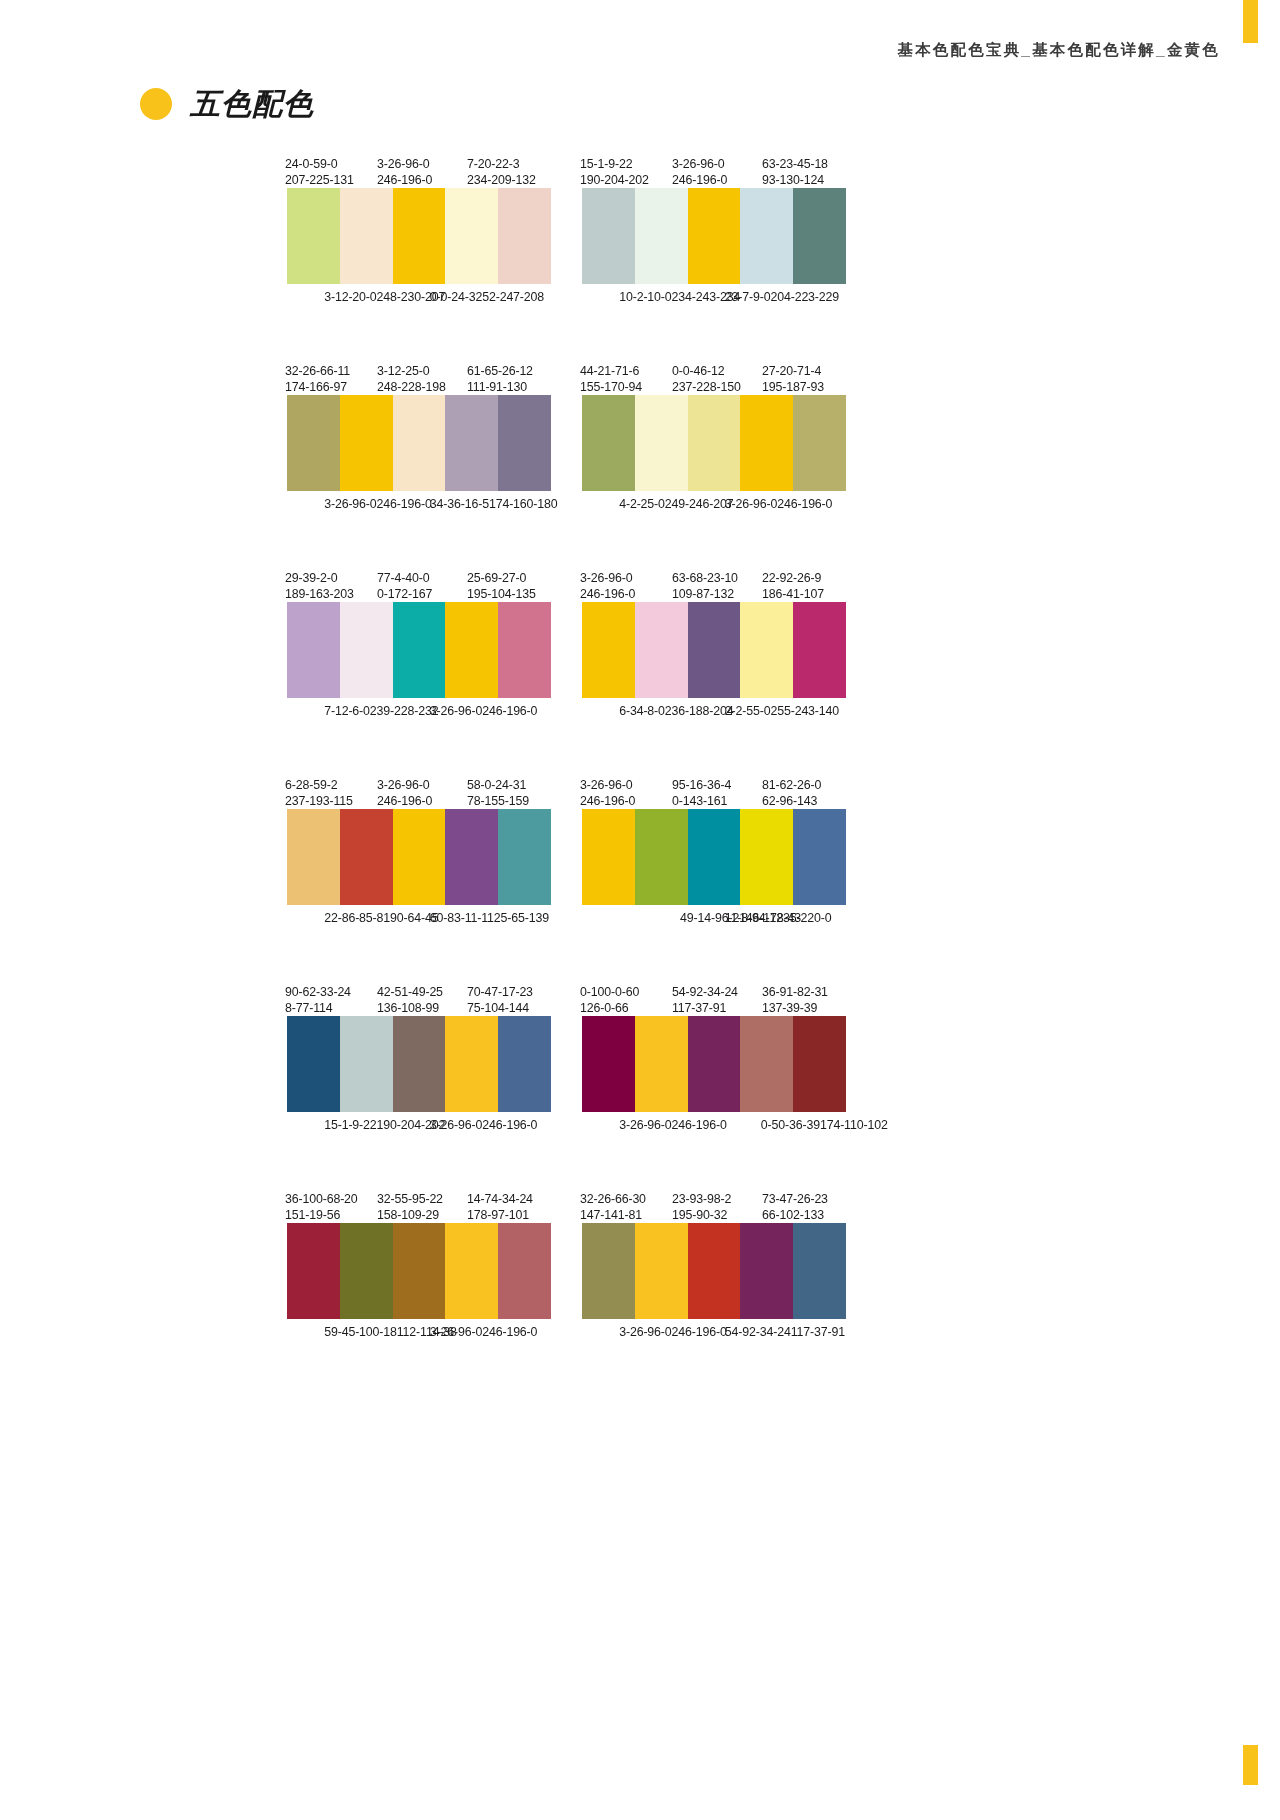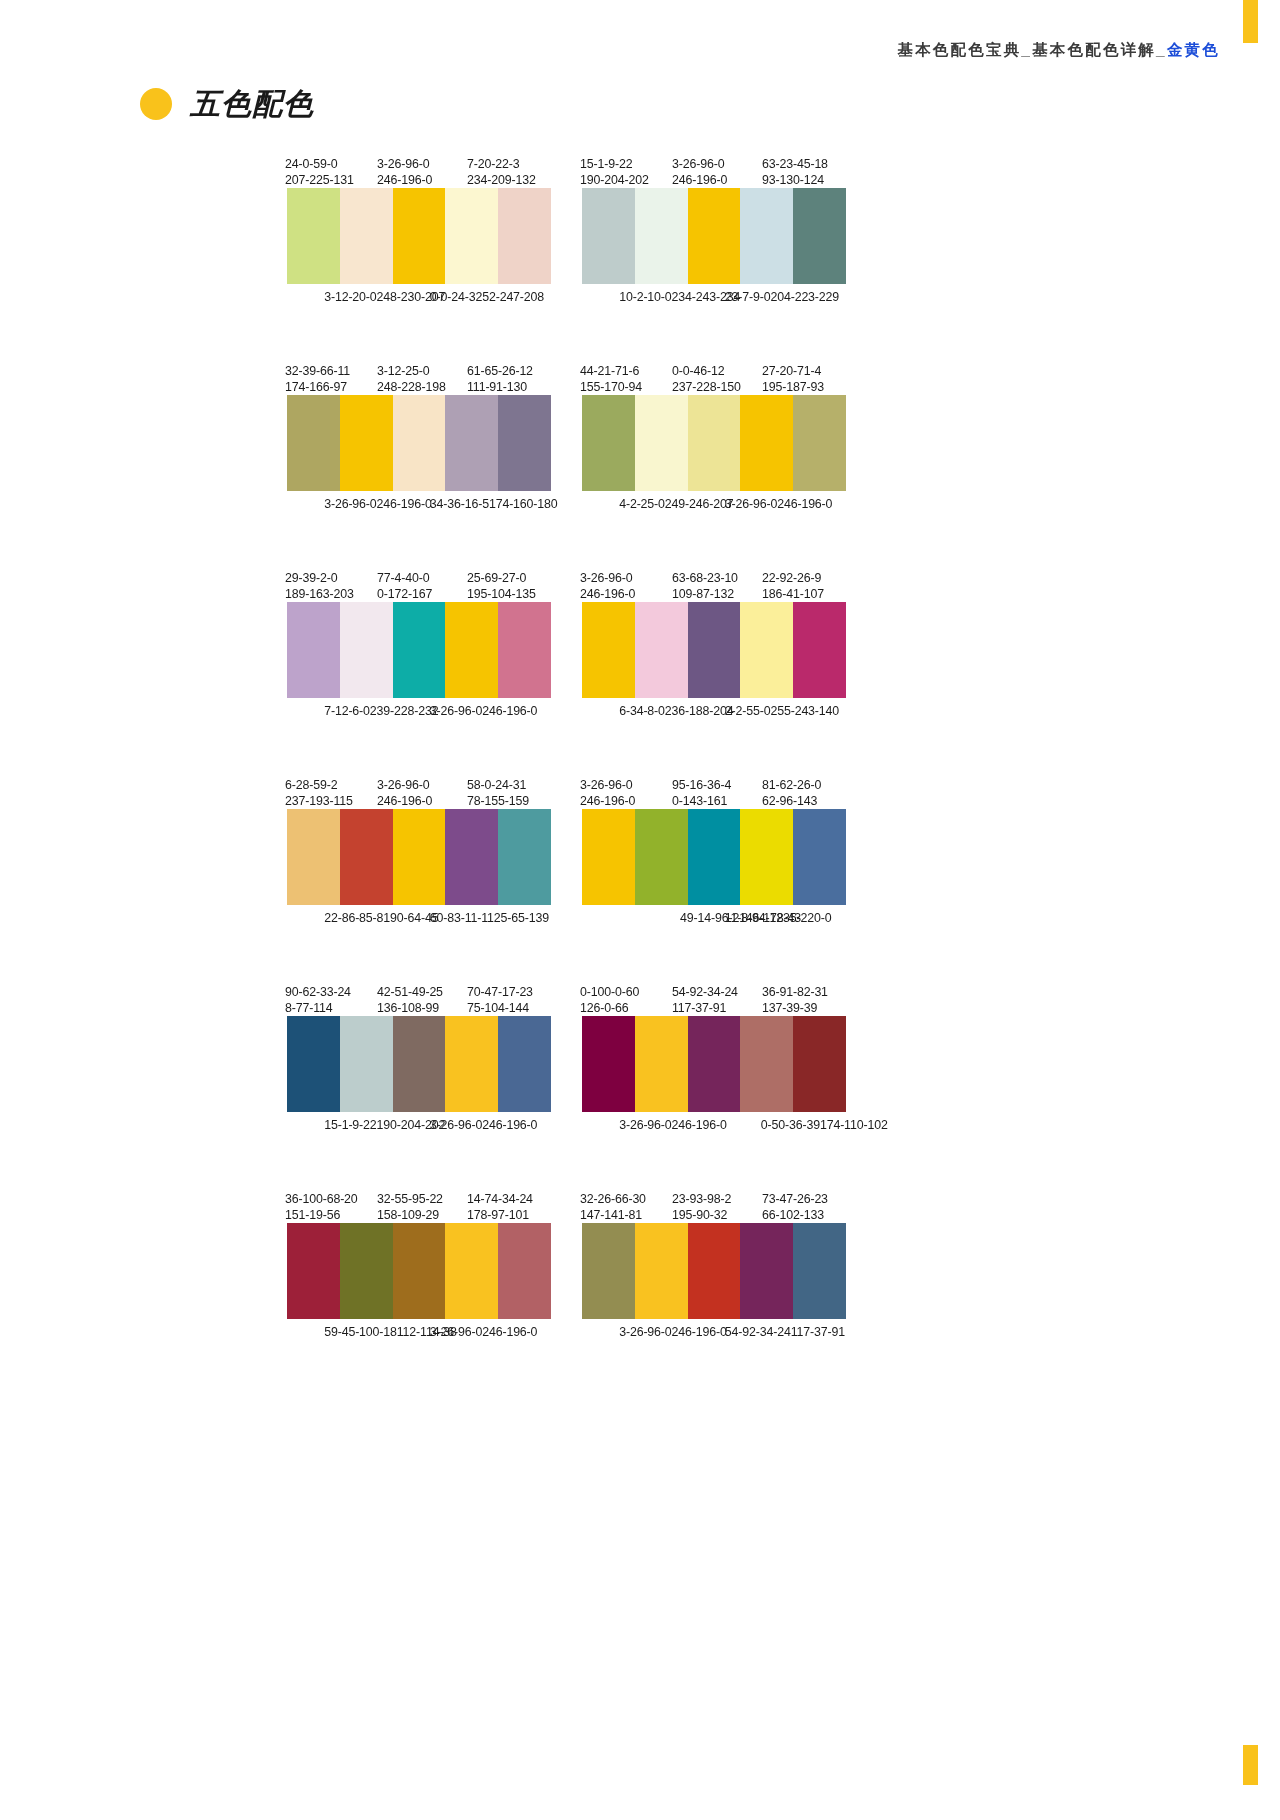--- a/index.html
+++ b/index.html
@@ -18,21 +18,21 @@
   }
   .header-title{
     position:absolute;
     right:60px; top:0;
     font-size:15.5px;
     font-weight:bold;
     letter-spacing:2.2px;
     color:#3b3b3b;
     white-space:nowrap;
   }
-  .header-title .accent{ color:#1d4ed8; }
+  .header-title .accent{ color:#404040; }
   .header-tab{
     position:absolute;
     right:22px; top:-32px;
     width:15px;height:75px;
     background:#f9c21b;
   }
   .footer-tab{
     position:absolute;
     right:22px; bottom:35px;
     width:15px;height:40px;
@@ -152,21 +152,21 @@
         </div>
         <div class="labels-bottom">
           <div class="lab" style="left: 37.2px; top: 6px;"><span>10-2-10-0</span><span class="l2">234-243-234</span></div>
           <div class="lab" style="left: 142.8px; top: 6px;"><span>23-7-9-0</span><span class="l2">204-223-229</span></div>
         </div>
       </div>
     </div>
     <div class="row">
       <div class="group">
         <div class="labels">
-          <div class="lab" style="left: -2px; bottom: 0px;"><span>32-39-66-11</span><span class="l2">174-166-97</span></div>
+          <div class="lab" style="left: -2px; bottom: 0px;"><span>32-26-66-11</span><span class="l2">174-166-97</span></div>
           <div class="lab" style="left: 90px; bottom: 0px;"><span>3-12-25-0</span><span class="l2">248-228-198</span></div>
           <div class="lab" style="left: 180px; bottom: 0px;"><span>61-65-26-12</span><span class="l2">111-91-130</span></div>
         </div>
         <div class="swatches">
           <div class="swatch" title="32-26-66-11 / 174-166-97" style="background: rgb(174, 166, 97);"></div>
           <div class="swatch" title="3-26-96-0 / 246-196-0" style="background: rgb(246, 196, 0);"></div>
           <div class="swatch" title="3-12-25-0 / 248-228-198" style="background: rgb(248, 228, 198);"></div>
           <div class="swatch" title="34-36-16-5 / 174-160-180" style="background: rgb(174, 160, 180);"></div>
           <div class="swatch" title="61-65-26-12 / 111-91-130" style="background: rgb(126, 117, 144);"></div>
         </div>

